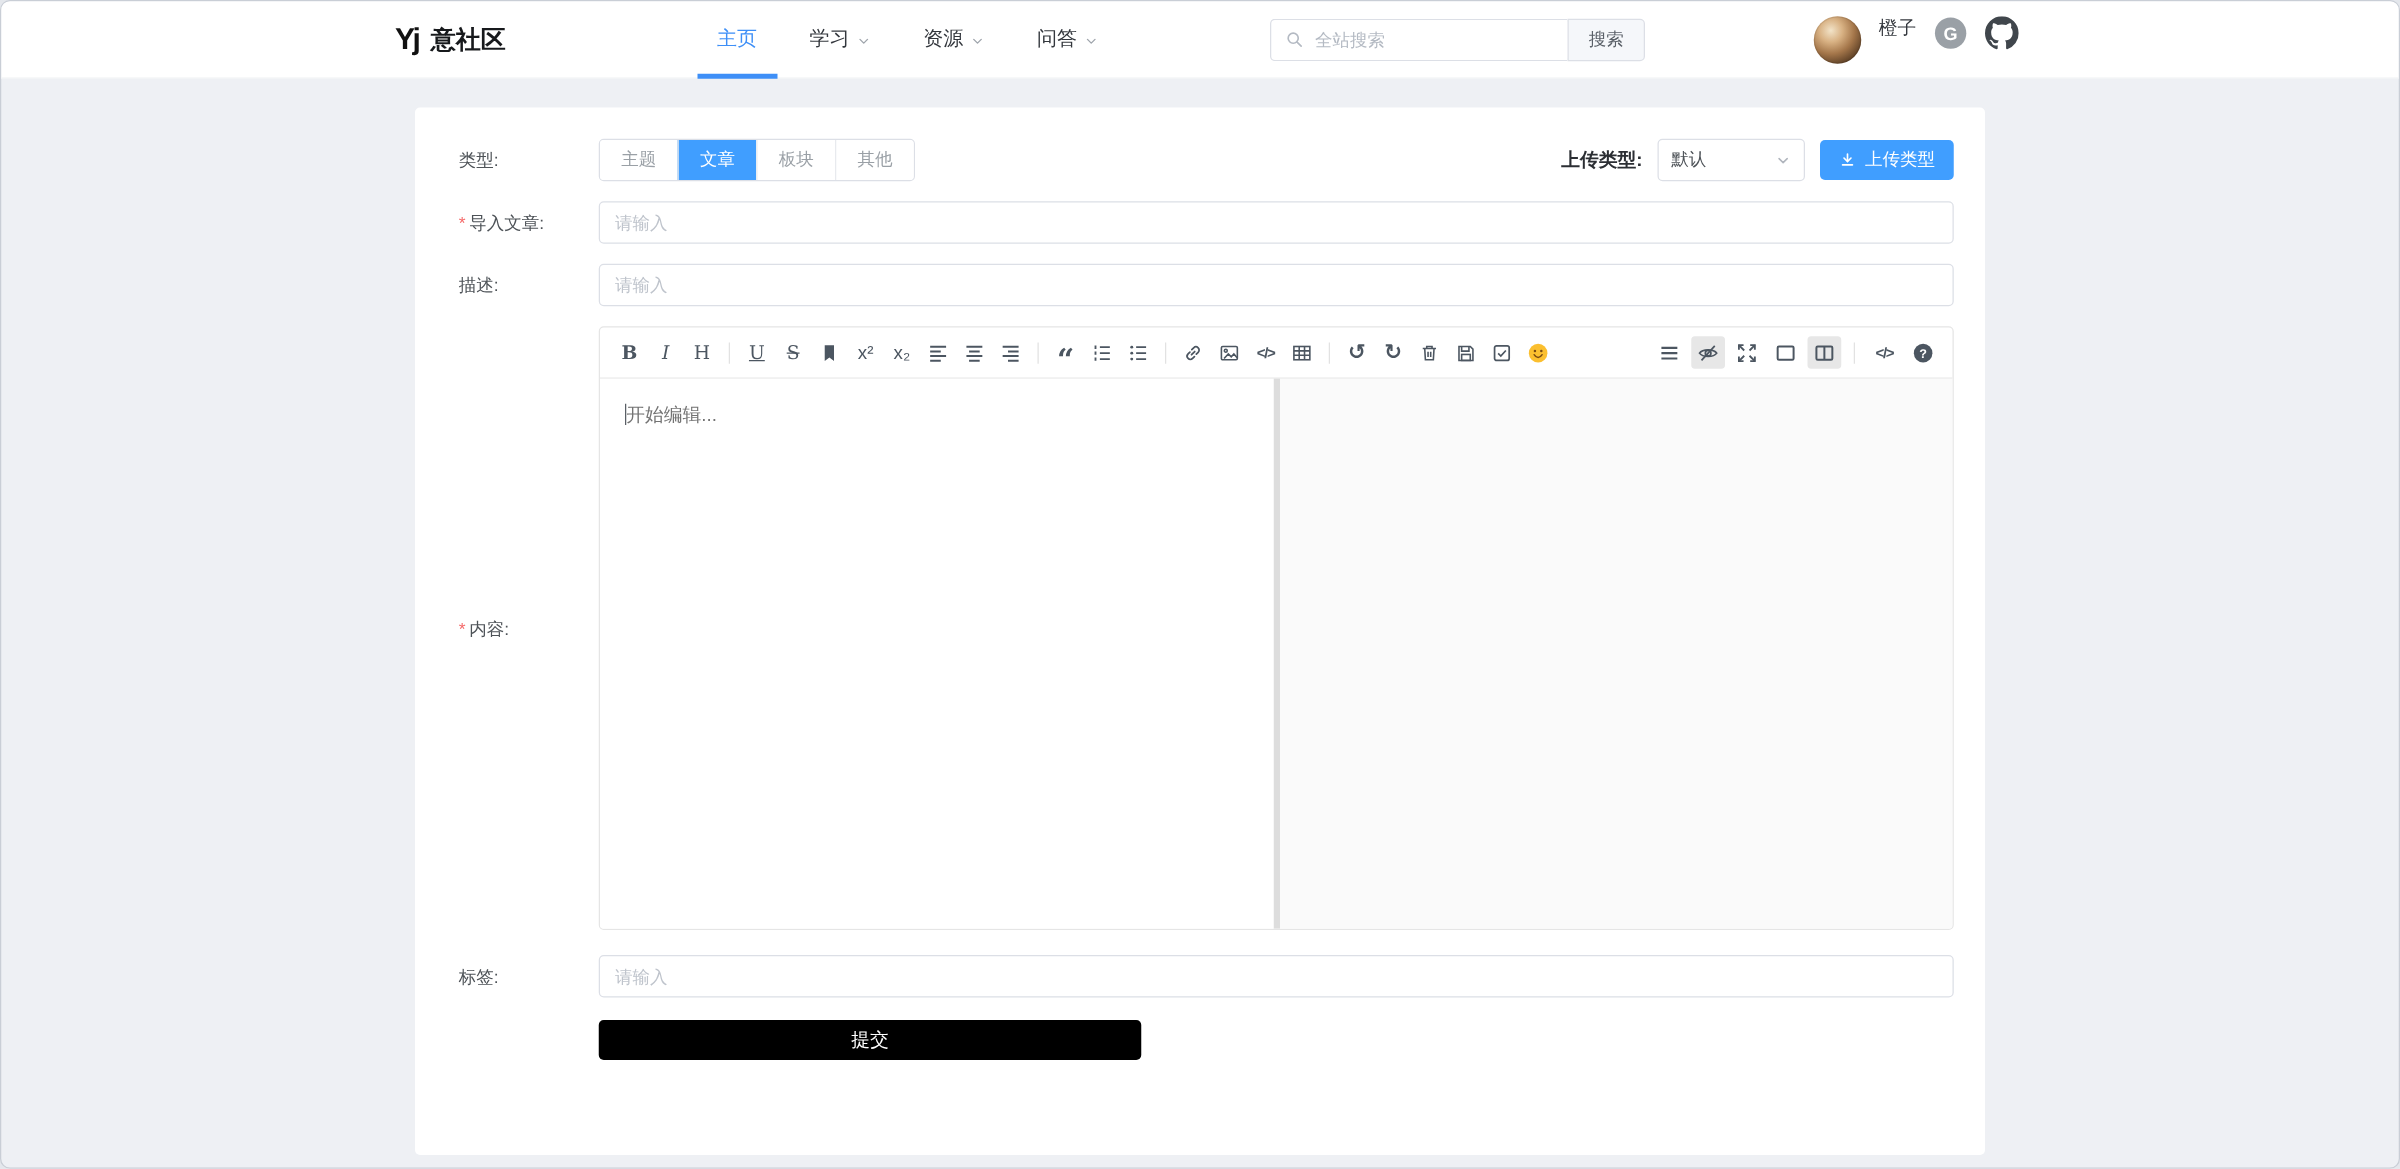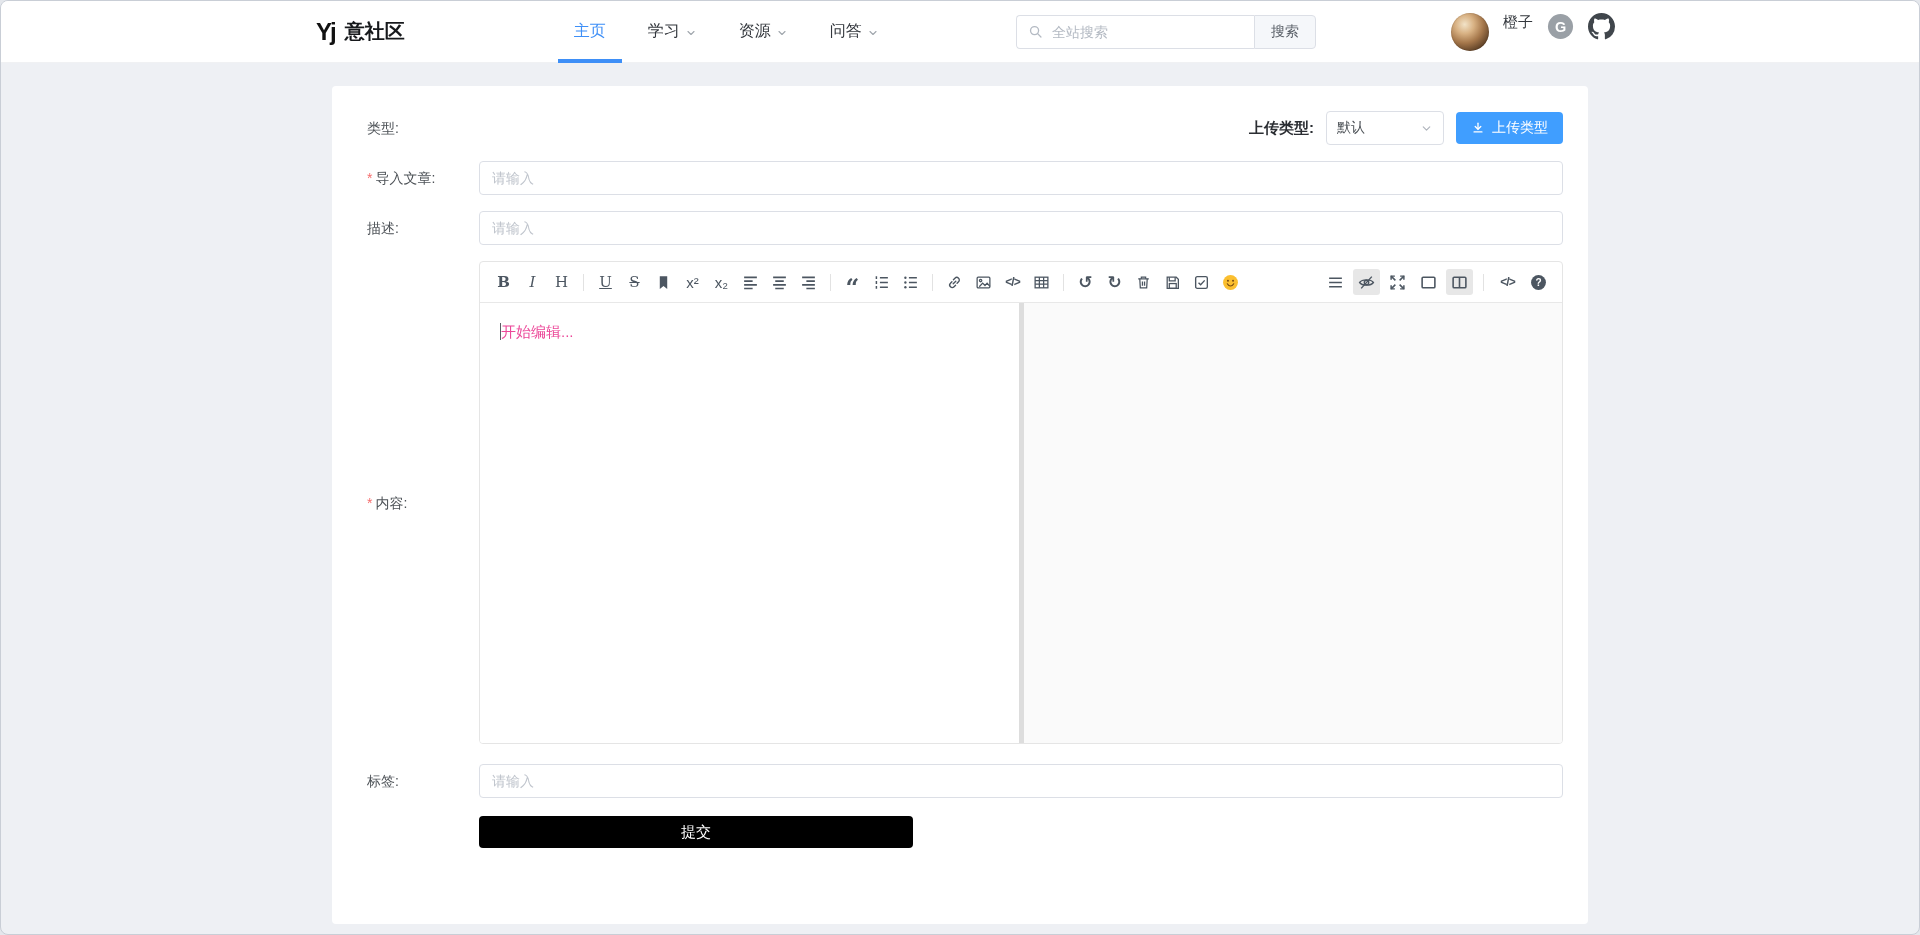--- a/index.html
+++ b/index.html
@@ -61,21 +61,21 @@
   .glyph-serif{font-family:"DejaVu Serif","Liberation Serif",serif;}
   .g-bold{font-weight:700;}
   .g-italic{font-style:italic;}
   .g-underline{text-decoration:underline;}
   .g-strike{text-decoration:line-through;}
   .g-quote{font-size:24px;line-height:10px;padding-top:12px;font-weight:700;}
   .g-code,.g-source{font-size:12px;font-weight:700;letter-spacing:-1px;}
   .g-undo,.g-redo{font-size:17px;font-weight:700;}
   .tb-sep{width:1px;height:17px;background:#e2e2e2;margin:0 6px;flex:none;}
   .editor-body{display:flex;height:440px;}
-  .editor-input{width:539px;box-sizing:border-box;padding:20px 20px;background:#fff;font-size:15px;color:#ec4899;cursor:text;}
+  .editor-input{width:539px;box-sizing:border-box;padding:20px 20px;background:#fff;font-size:15px;color:#737373;cursor:text;}
   .caret{display:inline-block;width:1px;height:17px;background:#5a5f66;vertical-align:-3px;}
   .editor-divider{width:5px;background:#dddddd;cursor:col-resize;flex:none;}
   .editor-preview{flex:1;background:#fafafa;}
 
   .submit-row{margin-top:18px;}
   .btn-submit{width:434px;height:32px;background:#000000;color:#fff;border:none;border-radius:4px;font-size:15px;cursor:pointer;}
   .editor-row{margin-bottom:20px;}
   .tags-row{margin-bottom:0;}
 </style>
 </head>
@@ -141,20 +141,26 @@
           </svg>
       </span>
     </div>
   </header>
 
   <main class="card">
 
     <div class="form-row">
       <div class="form-label">类型:</div>
       <div class="form-control row-flex">
+        <div class="segmented">
+          <button class="seg-btn">主题</button>
+          <button class="seg-btn selected">文章</button>
+          <button class="seg-btn">板块</button>
+          <button class="seg-btn">其他</button>
+        </div>
         <div class="upload-group">
           <span class="upload-label">上传类型:</span>
           <div class="select">
             <span>默认</span>
             <svg class="chev" viewBox="0 0 16 16">
                 <path d="M4 6l4 4 4-4" fill="none" stroke="currentColor" stroke-width="1.5" stroke-linecap="round" stroke-linejoin="round"></path>
               </svg>
           </div>
           <button class="btn-primary">
             <svg viewBox="0 0 16 16">

